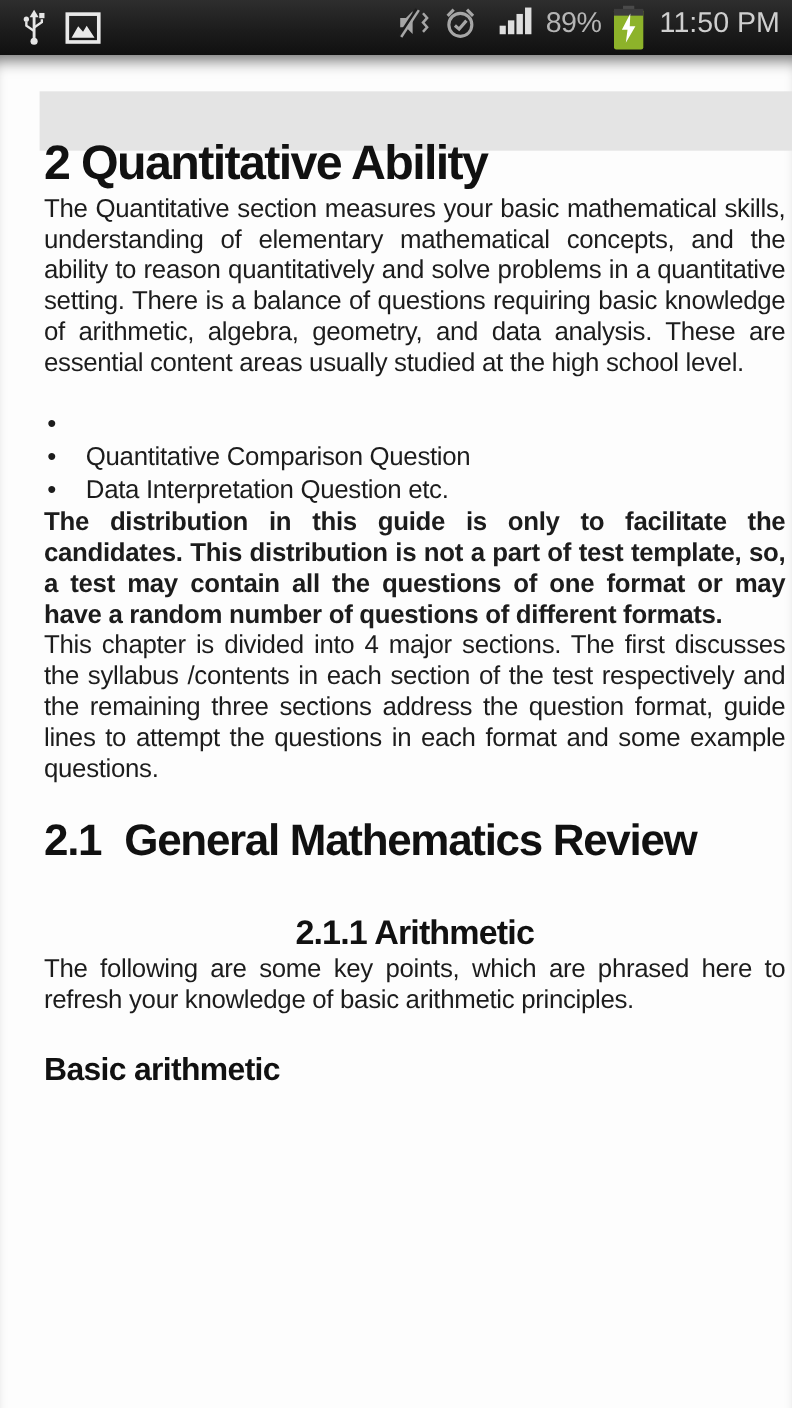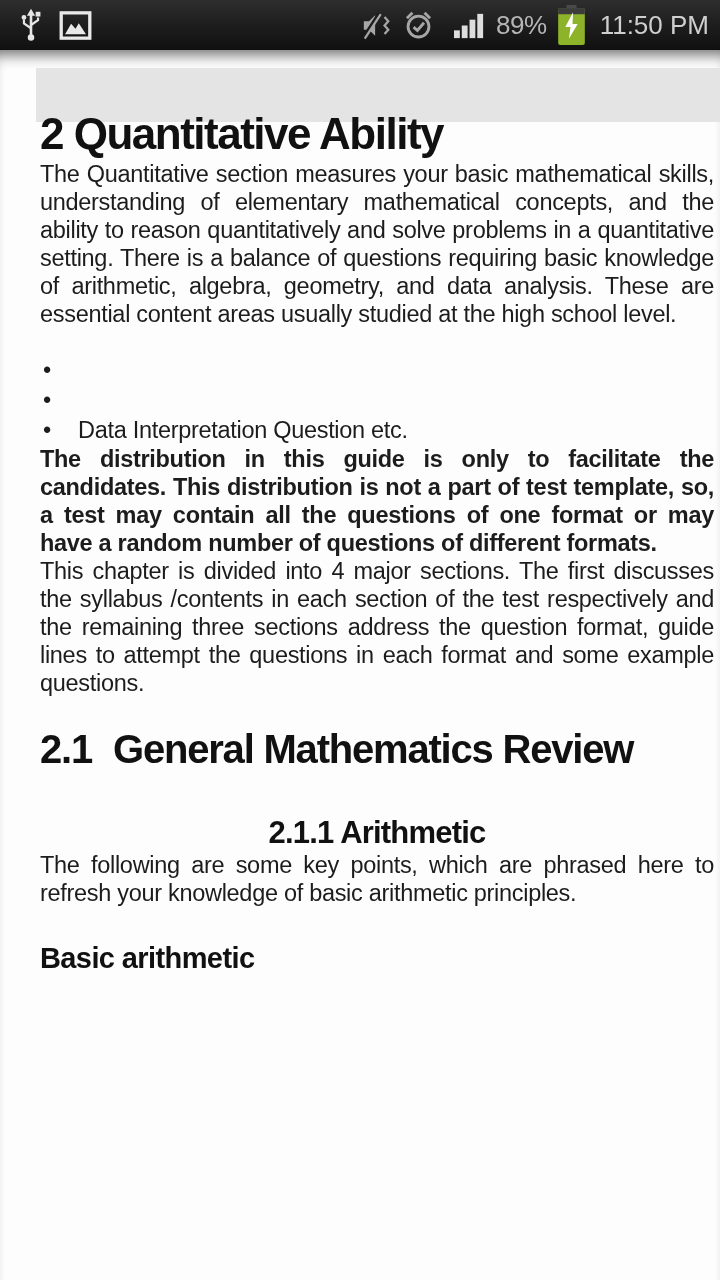--- a/index.html
+++ b/index.html
@@ -12,31 +12,31 @@
 
   
   .statusbar {
     height:50px; width:100%;
     background:linear-gradient(#2e2e2e 0%, #1c1c1c 55%, #101010 100%);
     display:flex; align-items:center;
     padding:0 6px 0 0;
     position:relative; z-index:2;
   }
   .sb-left { display:flex; align-items:center; gap:15px; padding-left:18px; }
-  .sb-right { margin-left:auto; display:flex; align-items:center; gap:9px; padding-right:5px; }
+  .sb-right { margin-left:auto; display:flex; gap:9px; padding-right:5px; }
   .sb-icon { display:block; }
   .battery-pct { font-size:26px; color:#b5b5b5; letter-spacing:-0.5px; }
   .sb-time { font-size:26px; color:#cfcfcf; margin-left:4px; letter-spacing:0px; }
   .sig-gap { margin-left:10px; }
 
   
   .screen {
     height:1230px; background:#fdfdfd;
     box-shadow: inset 0 14px 14px -9px rgba(0,0,0,0.55);
-    padding-top:18px;
+    padding-top:33px;
     position:relative; z-index:1;
   }
   .gray-band {
     margin-left:36px; height:54px; background:#e4e4e4;
   }
   .doc { padding:0 6px 0 40px; color:#1c1c1c; }
 
   h1.chapter {
     margin:-14px 0 0 0; font-size:44px; line-height:1.18;
     letter-spacing:-1.5px; font-weight:700; color:#111;
@@ -137,20 +137,21 @@
 
     <p class="body p1">The Quantitative section measures your basic mathematical skills, understanding of elementary mathematical concepts, and the ability to reason quantitatively and solve problems in a quantitative setting. There is a balance of questions requiring basic knowledge of arithmetic, algebra, geometry, and data analysis. These are essential content areas usually studied at the high school level.</p>
 
 
     <ul class="bullets">
       <li>
         <span class="dot">•</span>
       </li>
       <li>
         <span class="dot">•</span>
+        <span>Quantitative Comparison Question</span>
       </li>
       <li>
         <span class="dot">•</span>
         <span>Data Interpretation Question etc.</span>
       </li>
     </ul>
 
     <p class="body p2">The distribution in this guide is only to facilitate the candidates. This distribution is not a part of test template, so, a test may contain all the questions of one format or may have a random number of questions of different formats.</p>
 
     <p class="body p3">This chapter is divided into 4 major sections. The first discusses the syllabus /contents in each section of the test respectively and the remaining three sections address the question format, guide lines to attempt the questions in each format and some example questions.</p>

